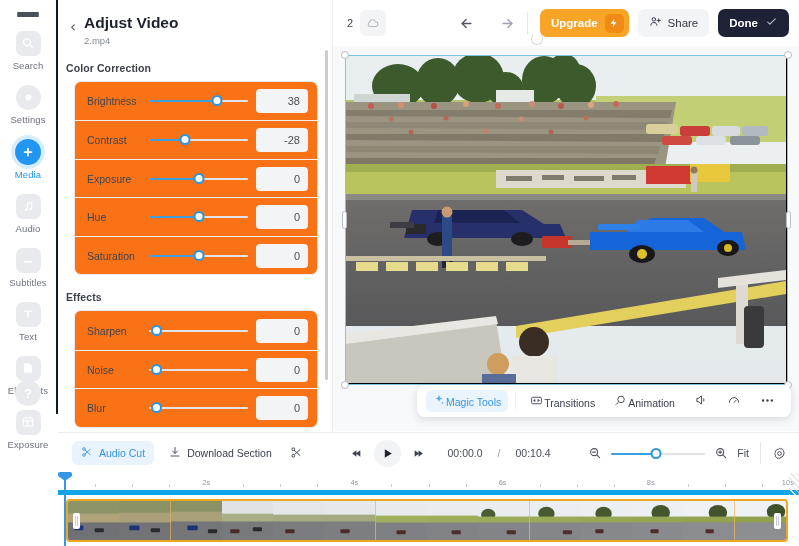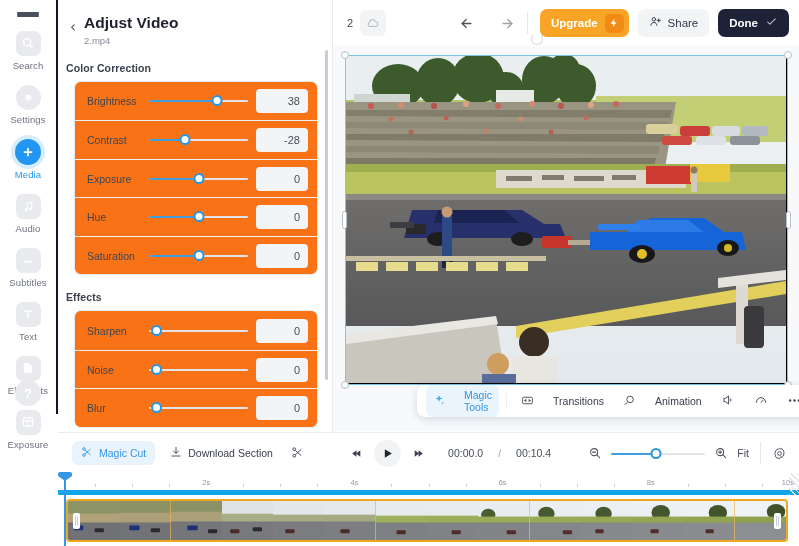--- a/index.html
+++ b/index.html
@@ -98,21 +98,21 @@
     background: #fff; border: 1px solid #b9bdc6; cursor: pointer; }
   .hnd.tl { left: -5px; top: -5px; } .hnd.tr { right: -5px; top: -5px; }
   .hnd.bl { left: -5px; bottom: -5px; } .hnd.br { right: -5px; bottom: -5px; }
   .hnd.ml { left: -4px; top: 50%; margin-top: -9px; width: 5px; height: 18px;
     border-radius: 3px; }
   .hnd.mr { right: -4px; top: 50%; margin-top: -9px; width: 5px; height: 18px;
     border-radius: 3px; }
   .floatbar { position: absolute; left: 84px; bottom: 14px; height: 32px;
     background: #ffffff; border-radius: 8px; box-shadow: 0 2px 9px rgba(30,40,60,.16);
     display: flex; align-items: center; padding: 0 9px; gap: 5px; }
-  .fb { display: flex; align-items: center; gap: 19px; padding: 4px 7px; border-radius: 6px;
+  .fb { display: flex; align-items: flex-end; gap: 1px; padding: 4px 7px; border-radius: 6px;
     font-size: 10.5px; color: #3b4050; cursor: pointer; }
   .fb.on { background: #eaf4fd; color: #3596e3; }
   .fb-sep { width: 1px; height: 16px; background: #eceef2; margin: 0 2px; }
 
   
   .btmbar { position: absolute; left: 58px; top: 432px; width: 741px; height: 41px;
     background: #ffffff; border-top: 1px solid #ececf0; display: flex;
     align-items: center; padding: 0 12px 0 14px; }
   .chip { display: flex; align-items: center; gap: 6px; padding: 5px 9px; border-radius: 6px;
     font-size: 10.5px; cursor: pointer; color: #3b4050; }
@@ -596,21 +596,21 @@
 
   <div class="btmbar">
     <div class="chip on">
       <span>
         <svg width="12" height="12" viewBox="0 0 24 24" fill="none" stroke="#3596e3" stroke-width="1.8">
             <circle cx="6" cy="18" r="2.6"></circle>
             <circle cx="6" cy="6" r="2.6"></circle>
             <path d="M8 8l11 10M8 16L19 6"></path>
           </svg>
       </span>
-      <span>Magic Cut</span>
+      <span>Audio Cut</span>
     </div>
     <div class="chip" style="margin-left:6px">
       <span>
         <svg width="12" height="12" viewBox="0 0 24 24" fill="none" stroke="#3b4050" stroke-width="1.8" stroke-linecap="round">
             <path d="M12 3v11M7 10l5 5 5-5M4 20h16"></path>
           </svg>
       </span>
       <span>Download Section</span>
     </div>
     <div class="chip">

